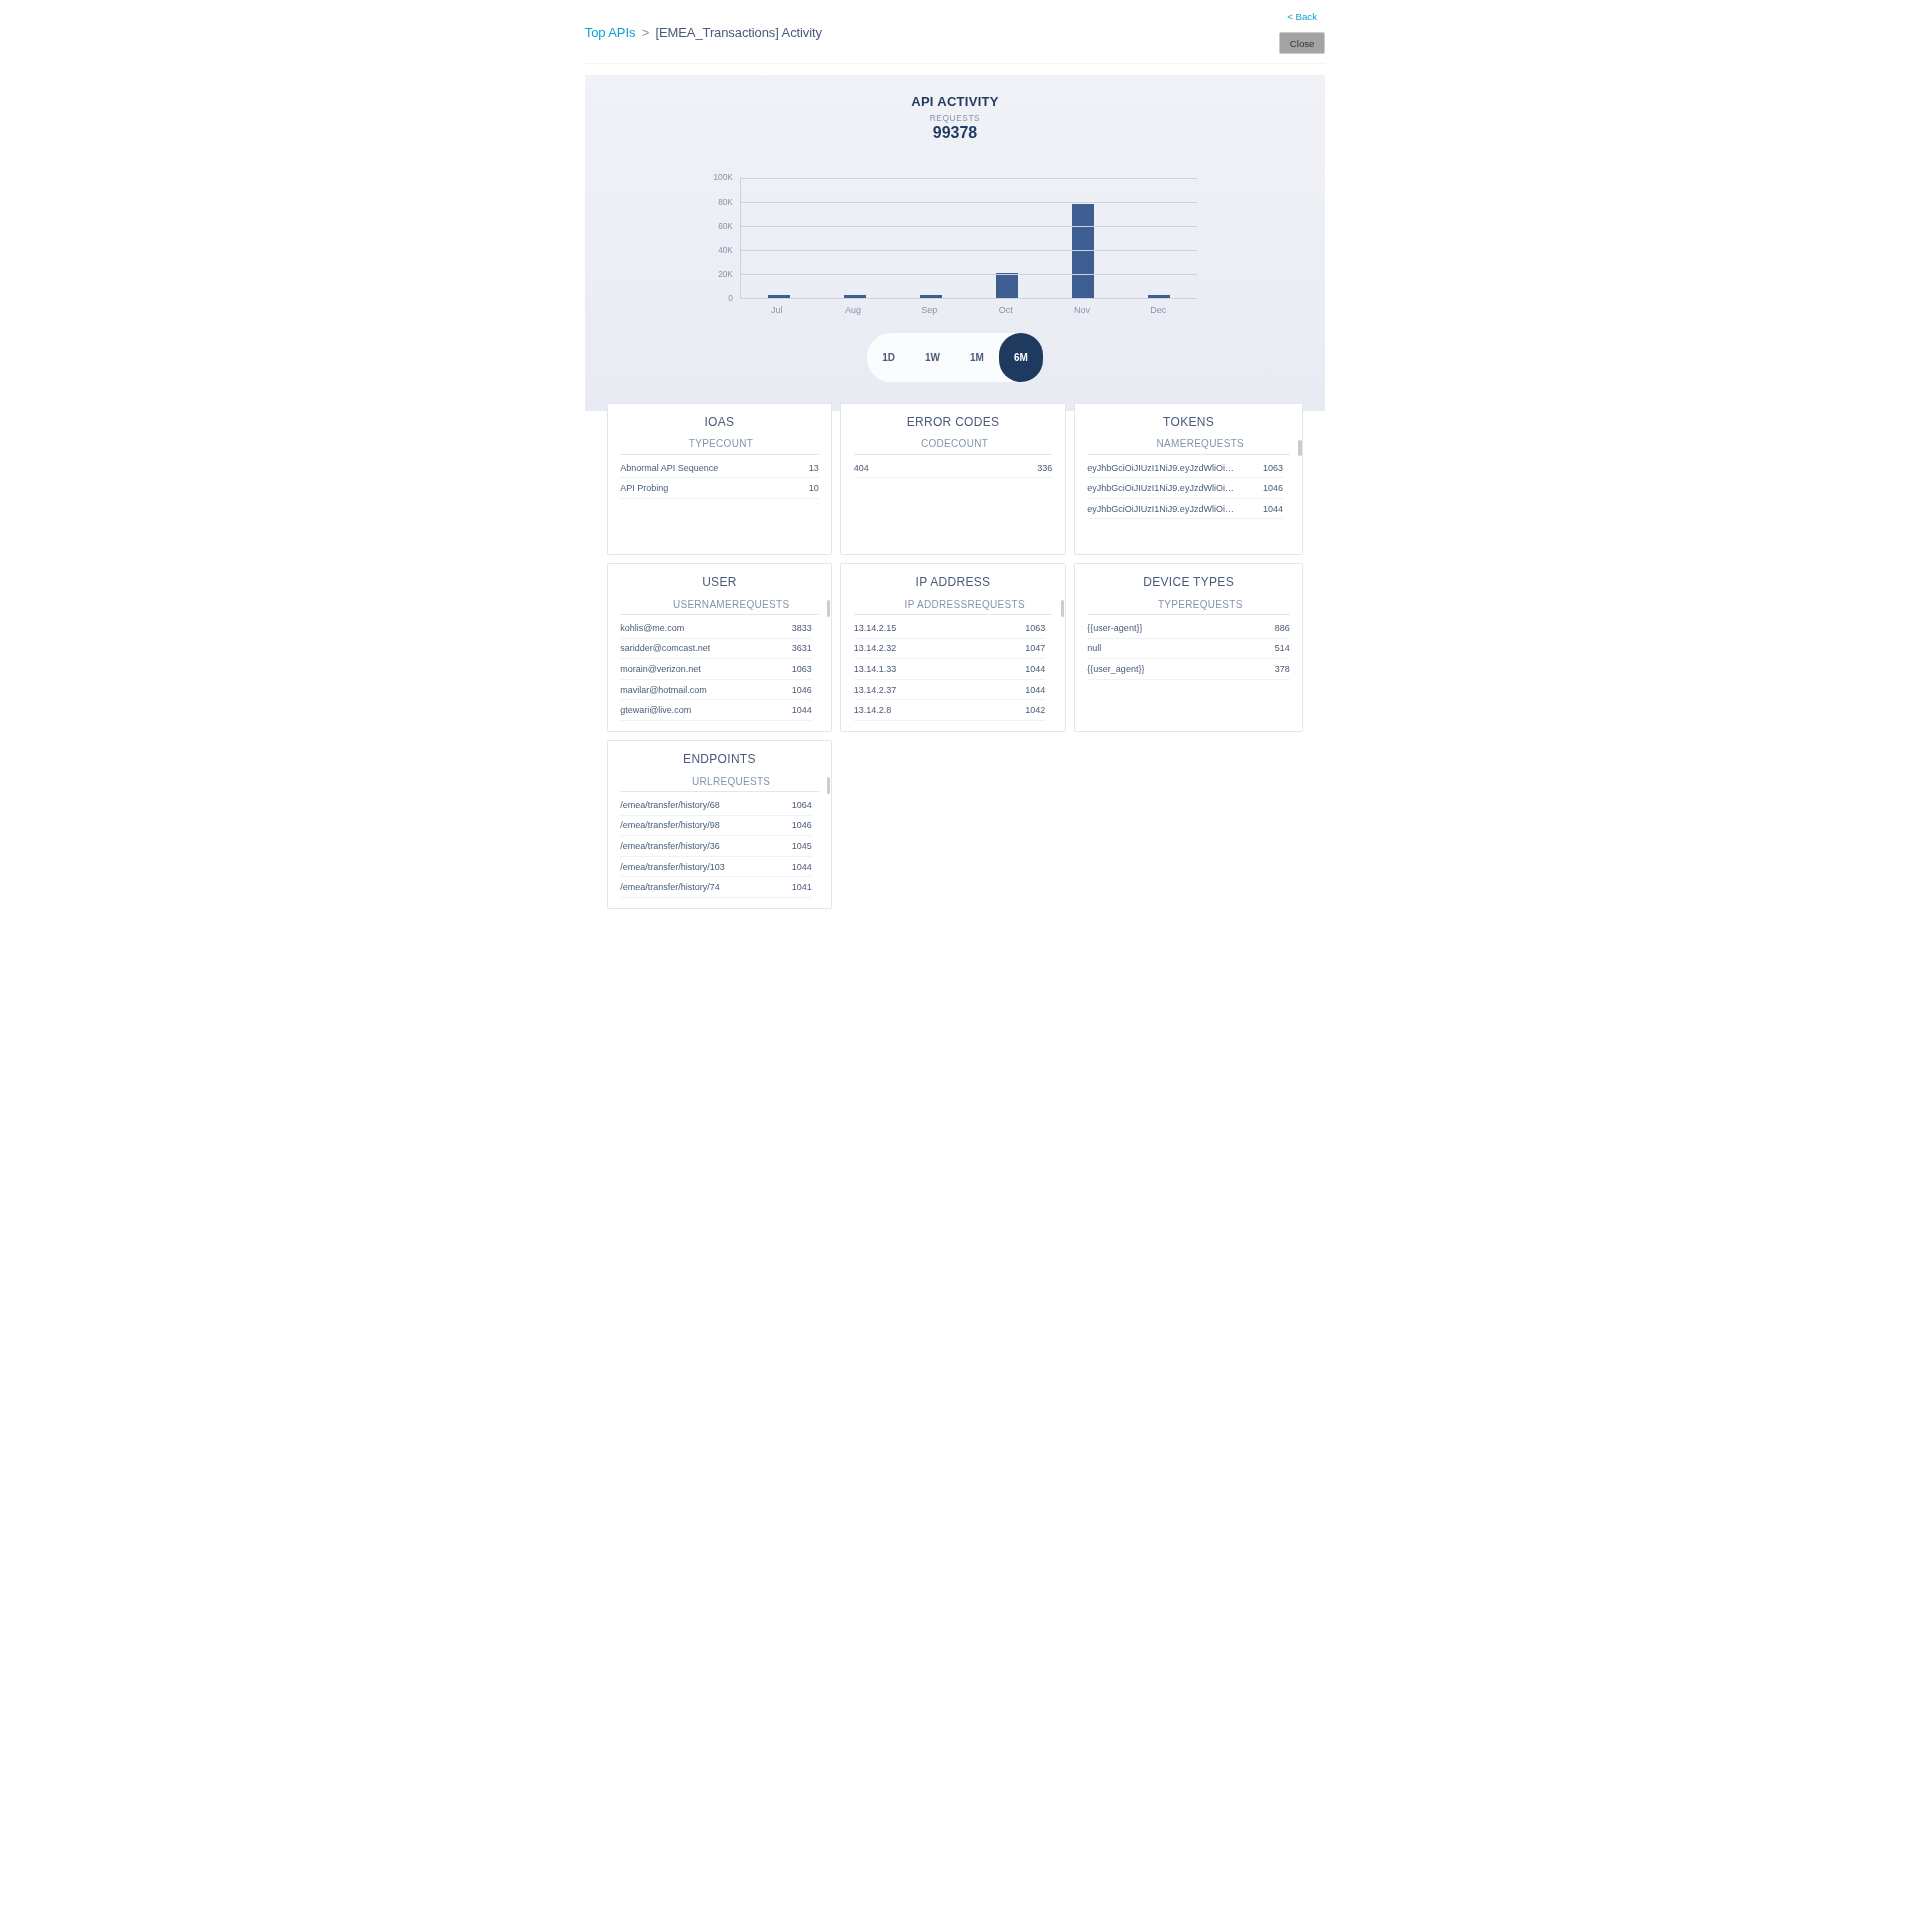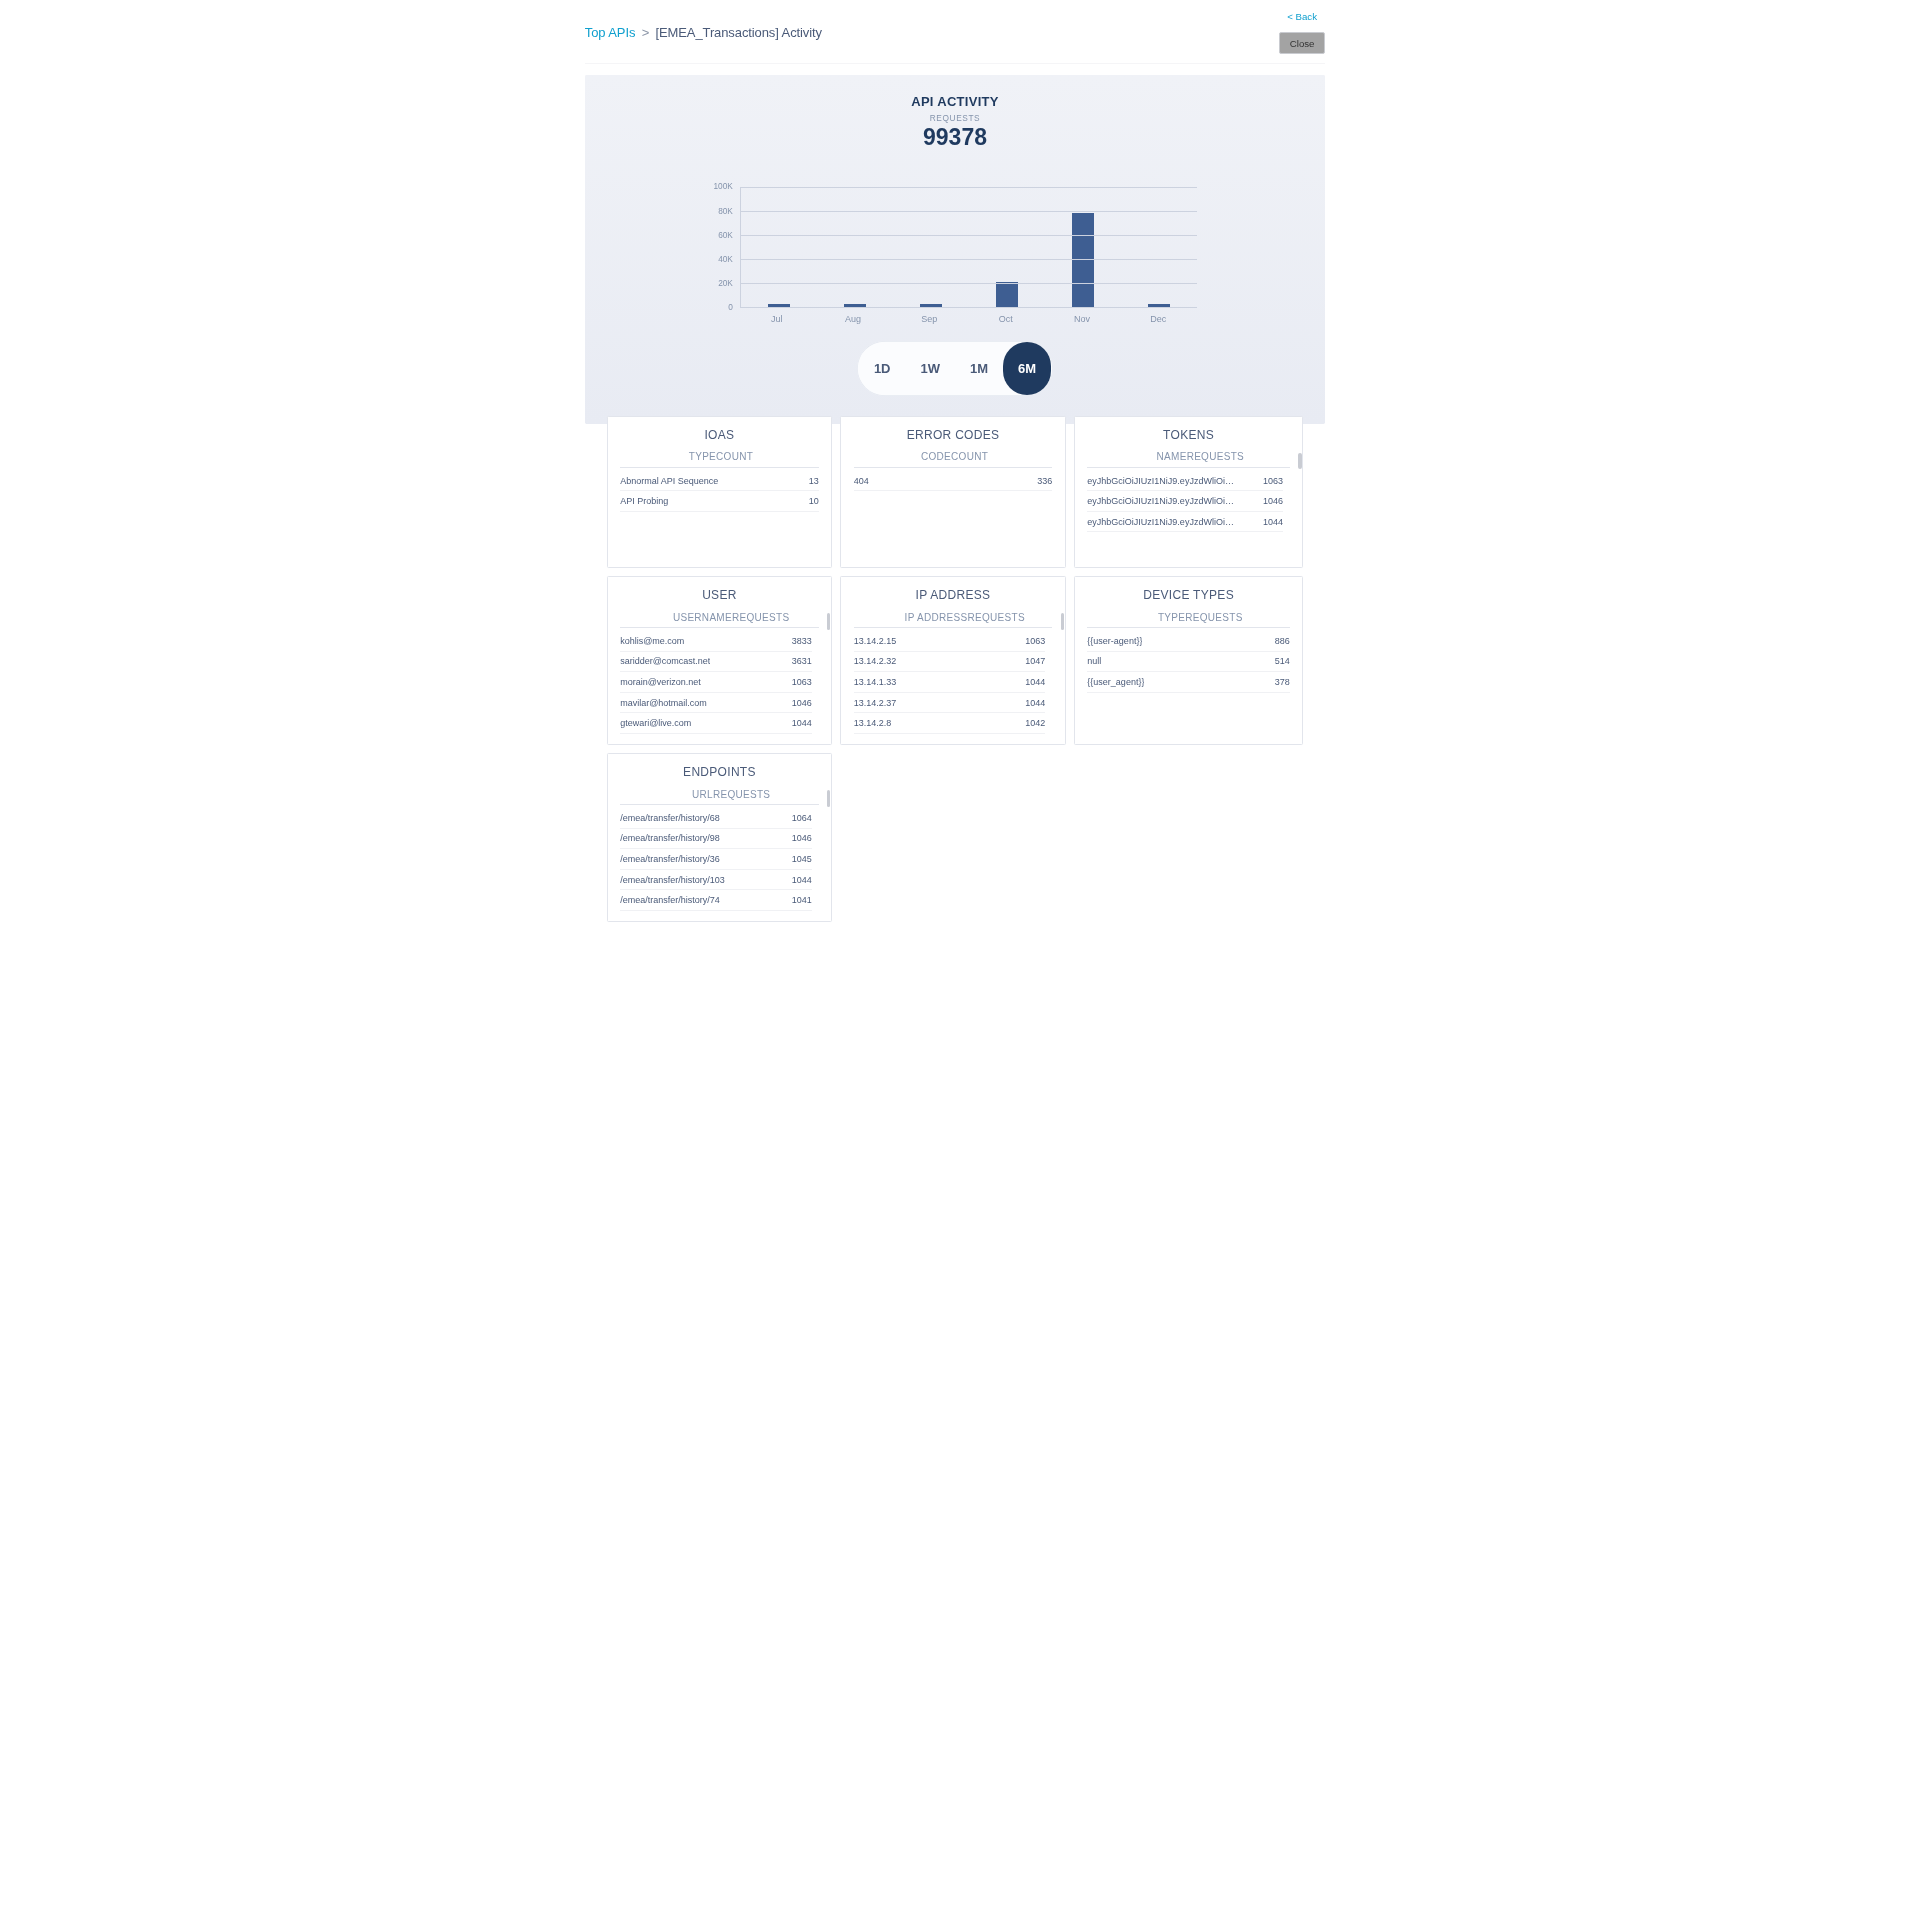--- a/index.html
+++ b/index.html
@@ -75,21 +75,21 @@
     color: var(--text-dark);
     letter-spacing: 0.3px;
   }
   .activity-sub {
     font-size: 8.3px;
     letter-spacing: 0.6px;
     color: var(--text-muted);
     margin-top: 4.1px;
   }
   .activity-count {
-    font-size: 23px;
+    font-size: 16px;
     font-weight: 700;
     color: var(--text-dark);
     margin-top: 1.4px;
   }
   .chart-wrap {
     margin: 13.8px auto 0 auto;
     width: 483px;
   }
   .chart {
     display: flex;
@@ -147,21 +147,21 @@
   .range-pills {
     display: inline-flex;
     margin-top: 16.6px;
     background: #fbfcfe;
     border-radius: 689px;
     padding: 1.4px;
     box-shadow: 0 0 0 0.7px #e3e7ef inset;
   }
   .pill {
     padding: 19px 15px;
-    font-size: 13px;
+    font-size: 10px;
     font-weight: 600;
     color: var(--text-mid);
     border-radius: 689px;
     cursor: pointer;
     text-align: right;
   }
   .pill.active {
     background: var(--pill-dark);
     color: #fff;
   }

